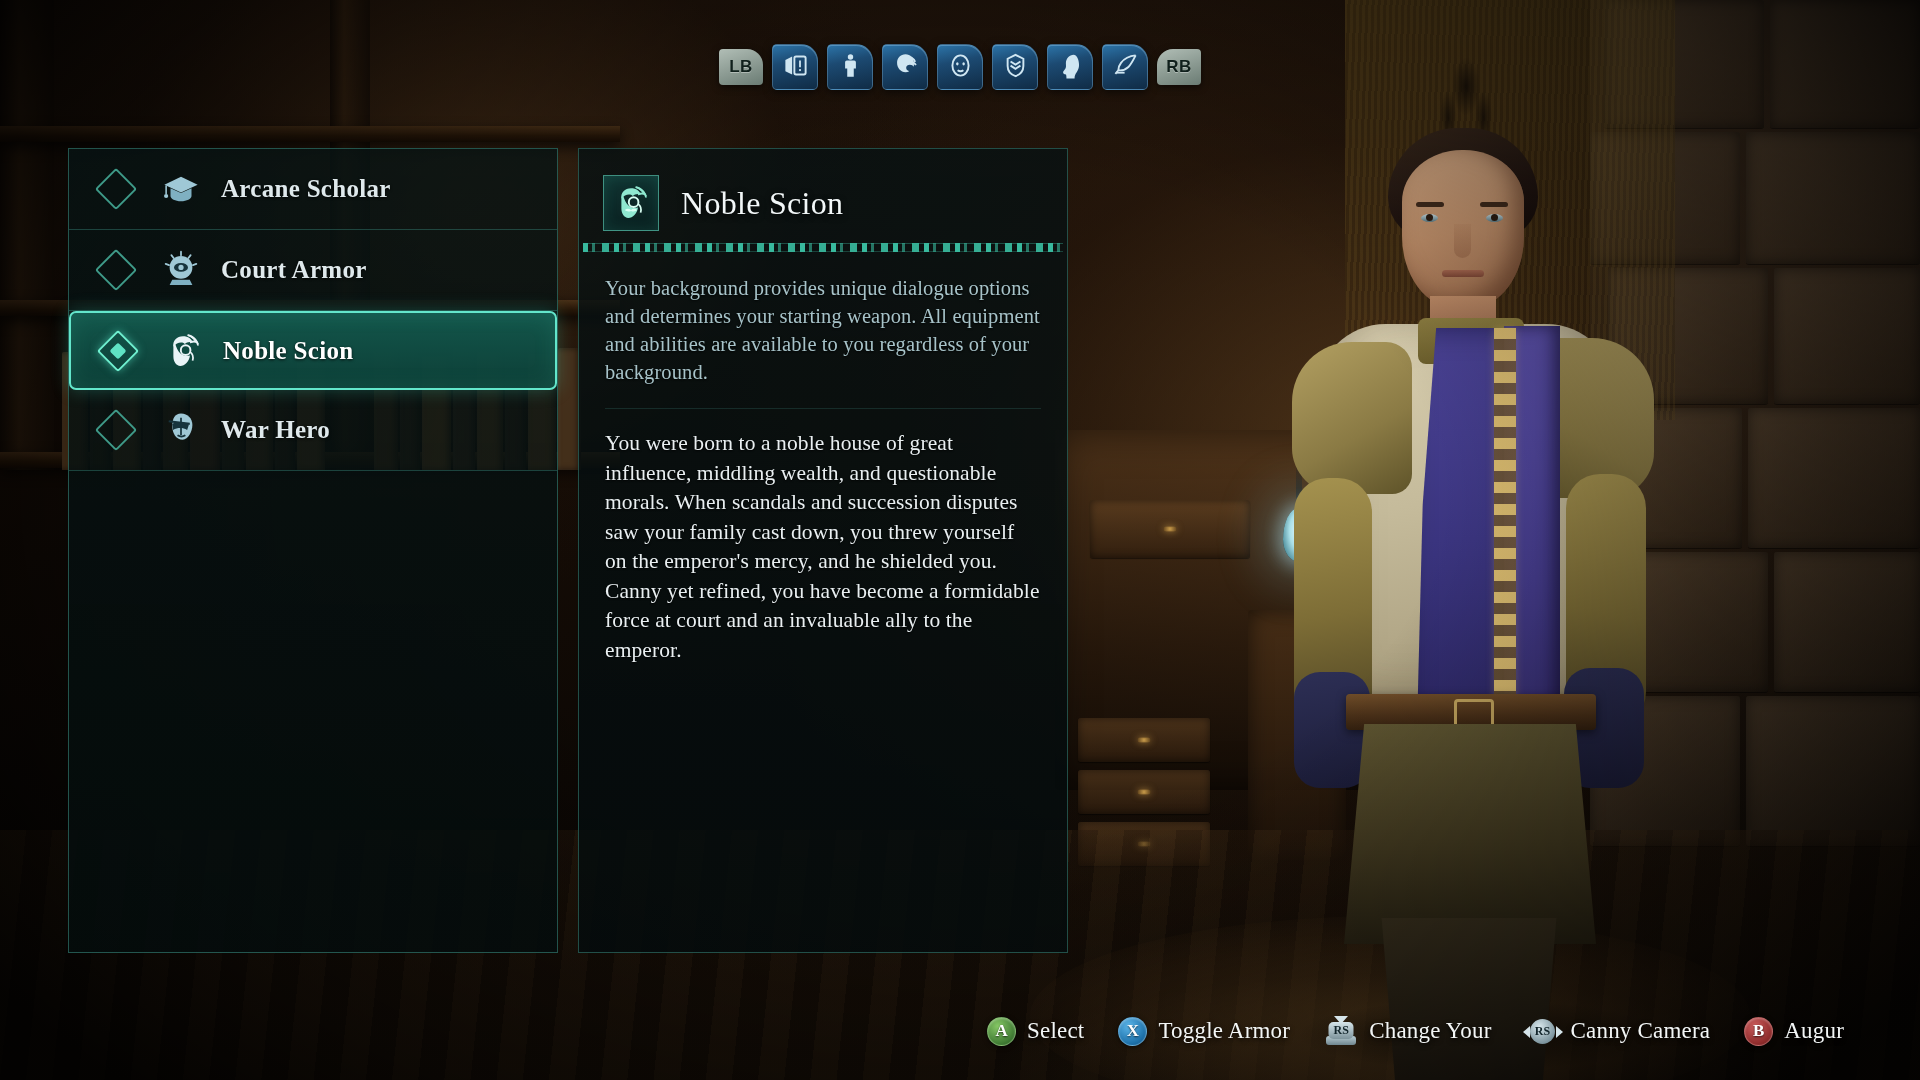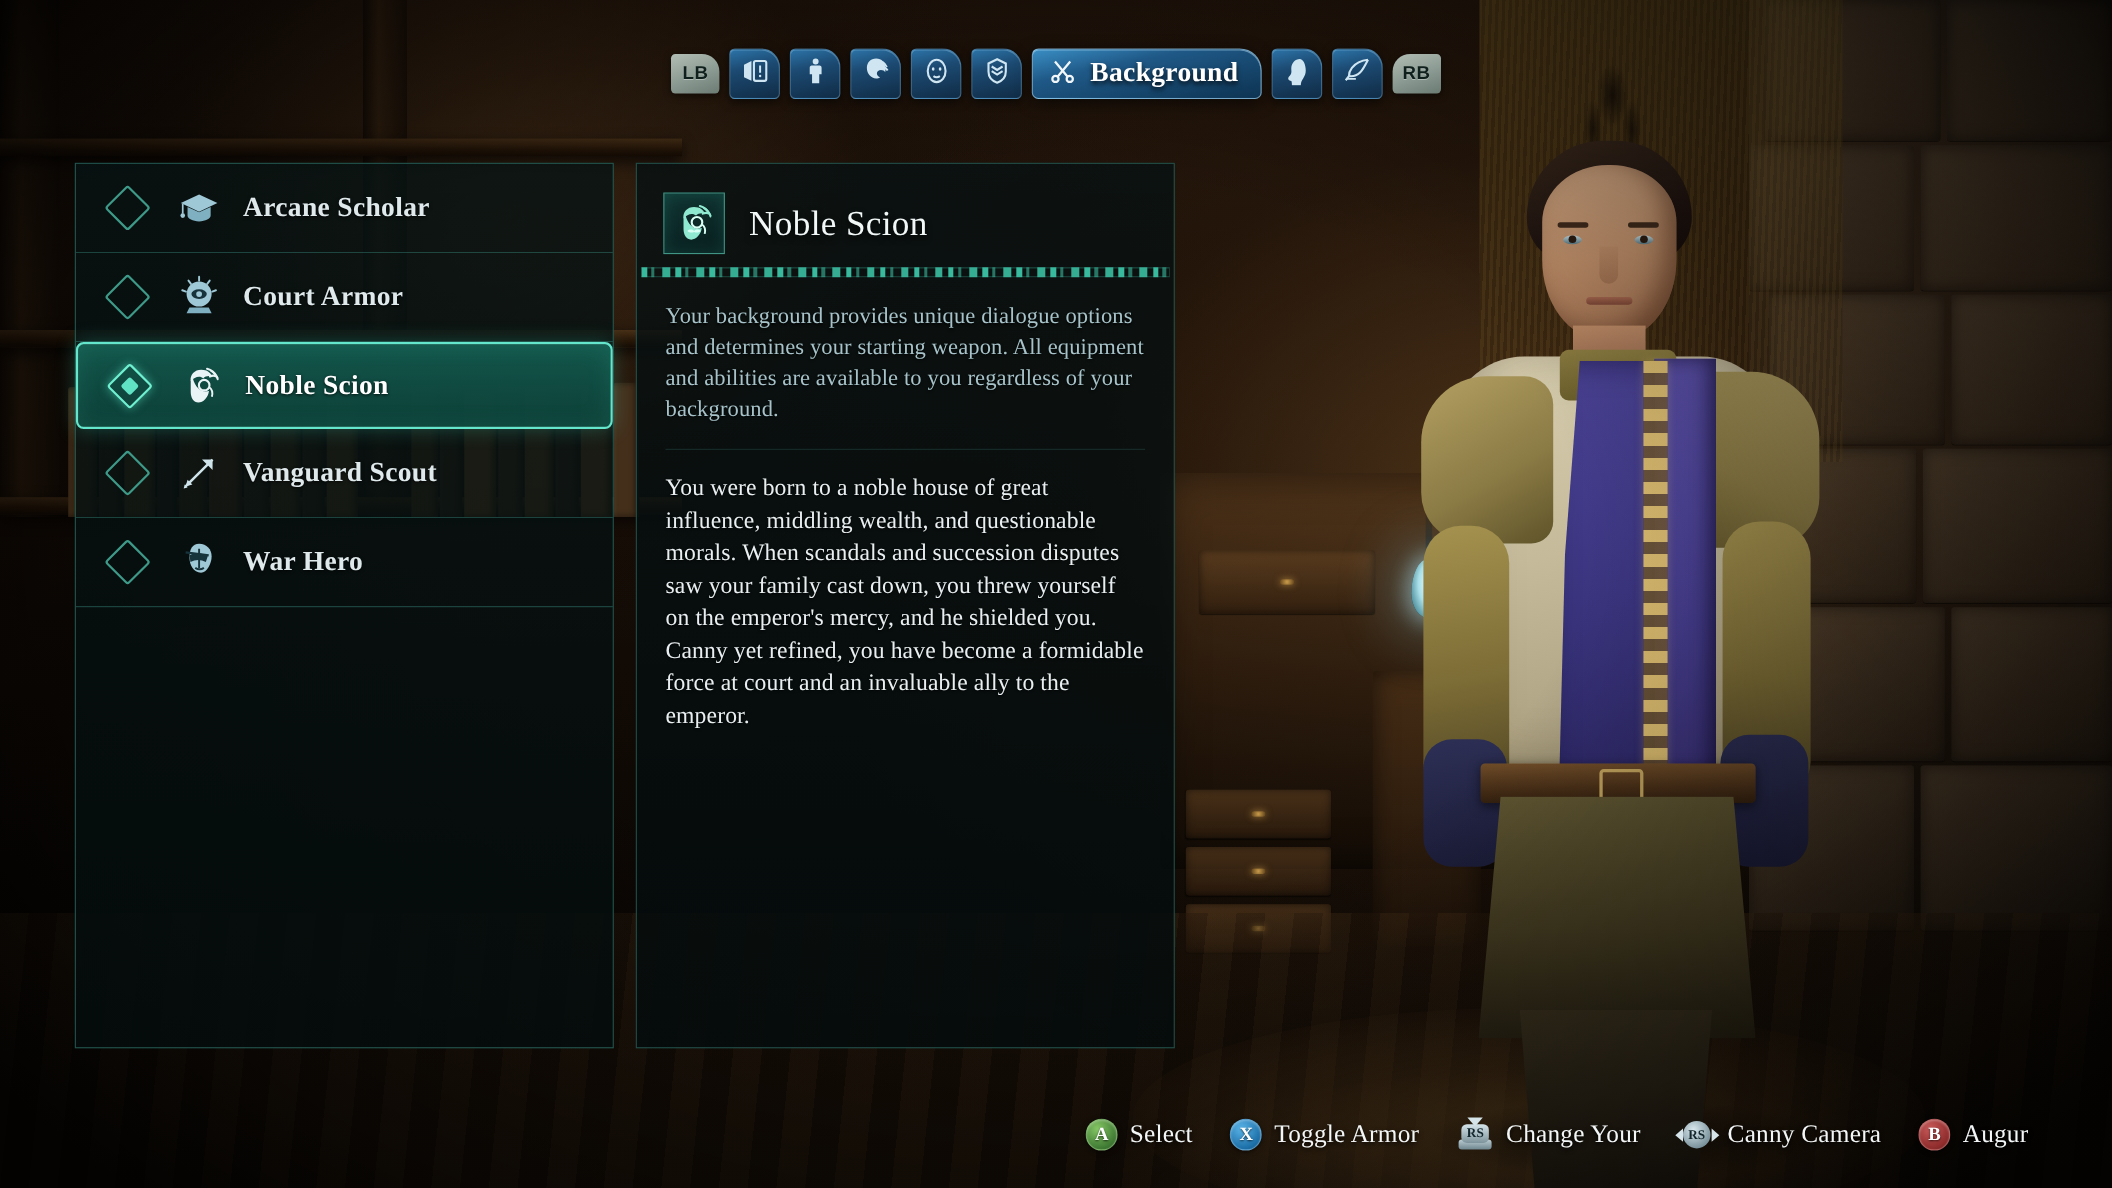--- a/index.html
+++ b/index.html
@@ -536,30 +536,20 @@
 
   <div class="tab-icon">
     <span>
       <svg viewBox="0 0 24 24">
           <path d="M12 2.5 19 6v6.5c0 4.3-3 7.6-7 9-4-1.4-7-4.7-7-9V6Z"></path>
           <path d="M7.6 8.4 12 11.2l4.4-2.8M7.6 12.1 12 14.9l4.4-2.8"></path>
         </svg>
     </span>
   </div>
 
-  <div class="tab-active">
-    <span>
-      <svg viewBox="0 0 24 24">
-          <circle cx="6" cy="18.2" r="2.6"></circle>
-          <circle cx="18" cy="18.2" r="2.6"></circle>
-          <path d="M7.8 16.4 18.4 3.6M16.2 16.4 5.6 3.6"></path>
-        </svg>
-    </span>
-    <span class="tab-active-label">Background</span>
-  </div>
 
   <div class="tab-icon">
     <span>
       <svg viewBox="0 0 24 24">
           <path class="fl" d="M14.8 2.4c-3.8 0-6.9 3.4-6.9 7.6 0 1.9.5 3.3-.6 5-.7 1.1-1.9 1.9-1.9 3 0 1.3 1.3 1.9 2.6 2.1.4 1.4.4 2.4.4 3.5h7.2c0-2.6.8-4 1.9-5.6 1.3-1.9 2.1-4 2.1-6.4 0-5-2.2-9.2-4.8-9.2Z"></path>
         </svg>
     </span>
   </div>
 
   <div class="tab-icon">
@@ -618,32 +608,20 @@
           <path d="M34 8c3 2 6 5 7 9" fill="none" stroke="#eaf4f7" stroke-width="2" stroke-linecap="round"></path>
           <path d="M13 19c0-2 1-3 2-4 3 12 10 16 17 14-1 7-6 12-11 12-5 0-8-5-8-11Z" fill="#eaf4f7"></path>
           <circle cx="27" cy="23" r="5.5" fill="none" stroke="#eaf4f7" stroke-width="2.2"></circle>
           <path d="M32 25c3 2 4 6 3 10" fill="none" stroke="#eaf4f7" stroke-width="2"></path>
           <path d="M17 32c2-2 5-2 7 0 2-2 5-2 7 0-2 2-5 2-7 1-2 1-5 1-7-1Z" fill="#eaf4f7"></path>
         </svg>
       </span>
       <span class="li-label">Noble Scion</span>
     </div>
 
-    <div class="list-item">
-      <span class="diamond"></span>
-      <span class="bg-icon">
-        <svg viewBox="0 0 48 48">
-          <path d="M10 38 38 10" stroke="#cfe4ea" stroke-width="2.6" fill="none"></path>
-          <path d="M38 10h-11l11 11Z" fill="#cfe4ea"></path>
-          <path d="M10 38l2-7 5 5Z" fill="#cfe4ea"></path>
-          <path d="M8 40l4-1-3-3Z" fill="#cfe4ea"></path>
-        </svg>
-      </span>
-      <span class="li-label">Vanguard Scout</span>
-    </div>
 
     <div class="list-item">
       <span class="diamond"></span>
       <span class="bg-icon">
         <svg viewBox="0 0 48 48">
           <path d="M24 5c8 0 13 6 13 13 0 8-5 17-11 17-8 0-12-8-12-16C14 11 17 5 24 5Z" fill="#9fc8d6"></path>
           <path d="M14 17c5-3 13-3 19 1l-2 6c-5-3-11-3-16 0Z" fill="#17343d"></path>
           <path d="M10 14l24 3" stroke="#17343d" stroke-width="2.4" fill="none"></path>
           <path d="M24 10v20" stroke="#17343d" stroke-width="2" fill="none"></path>
           <path d="M20 30c3 2 6 2 9 0" stroke="#17343d" stroke-width="2" fill="none"></path>

